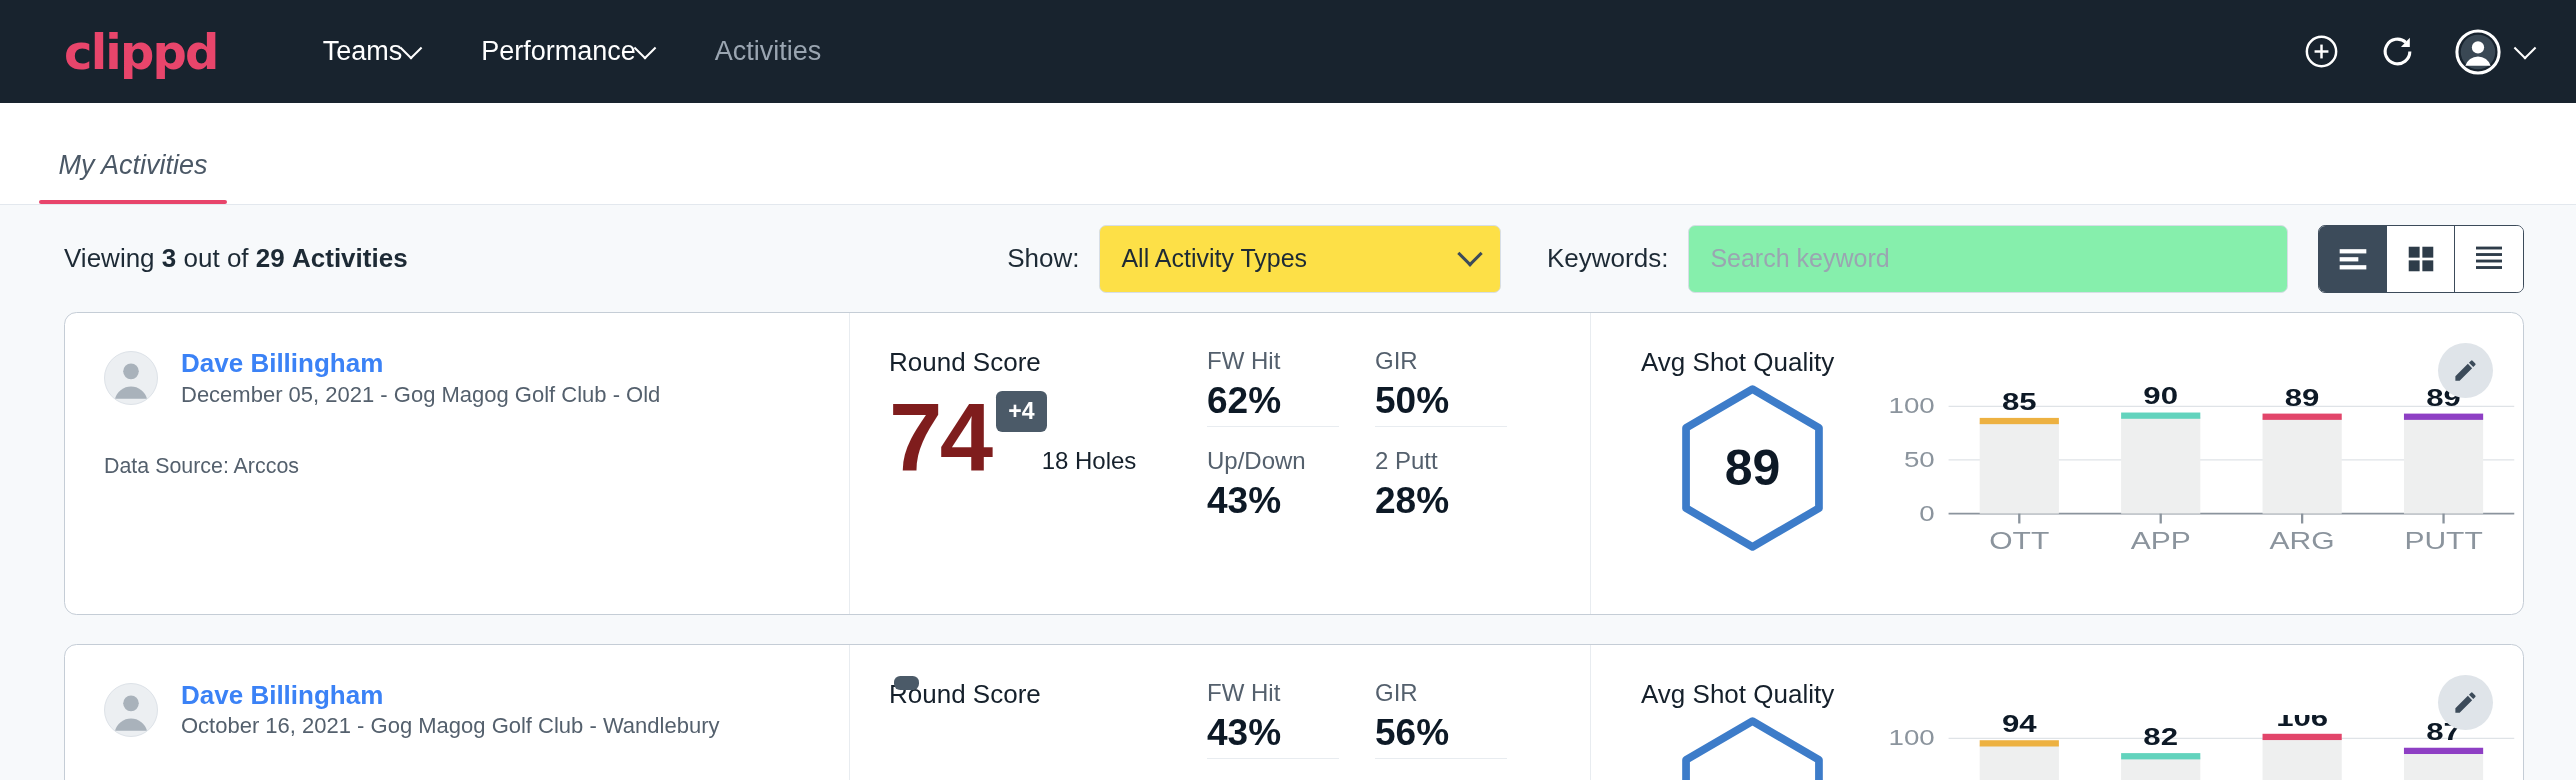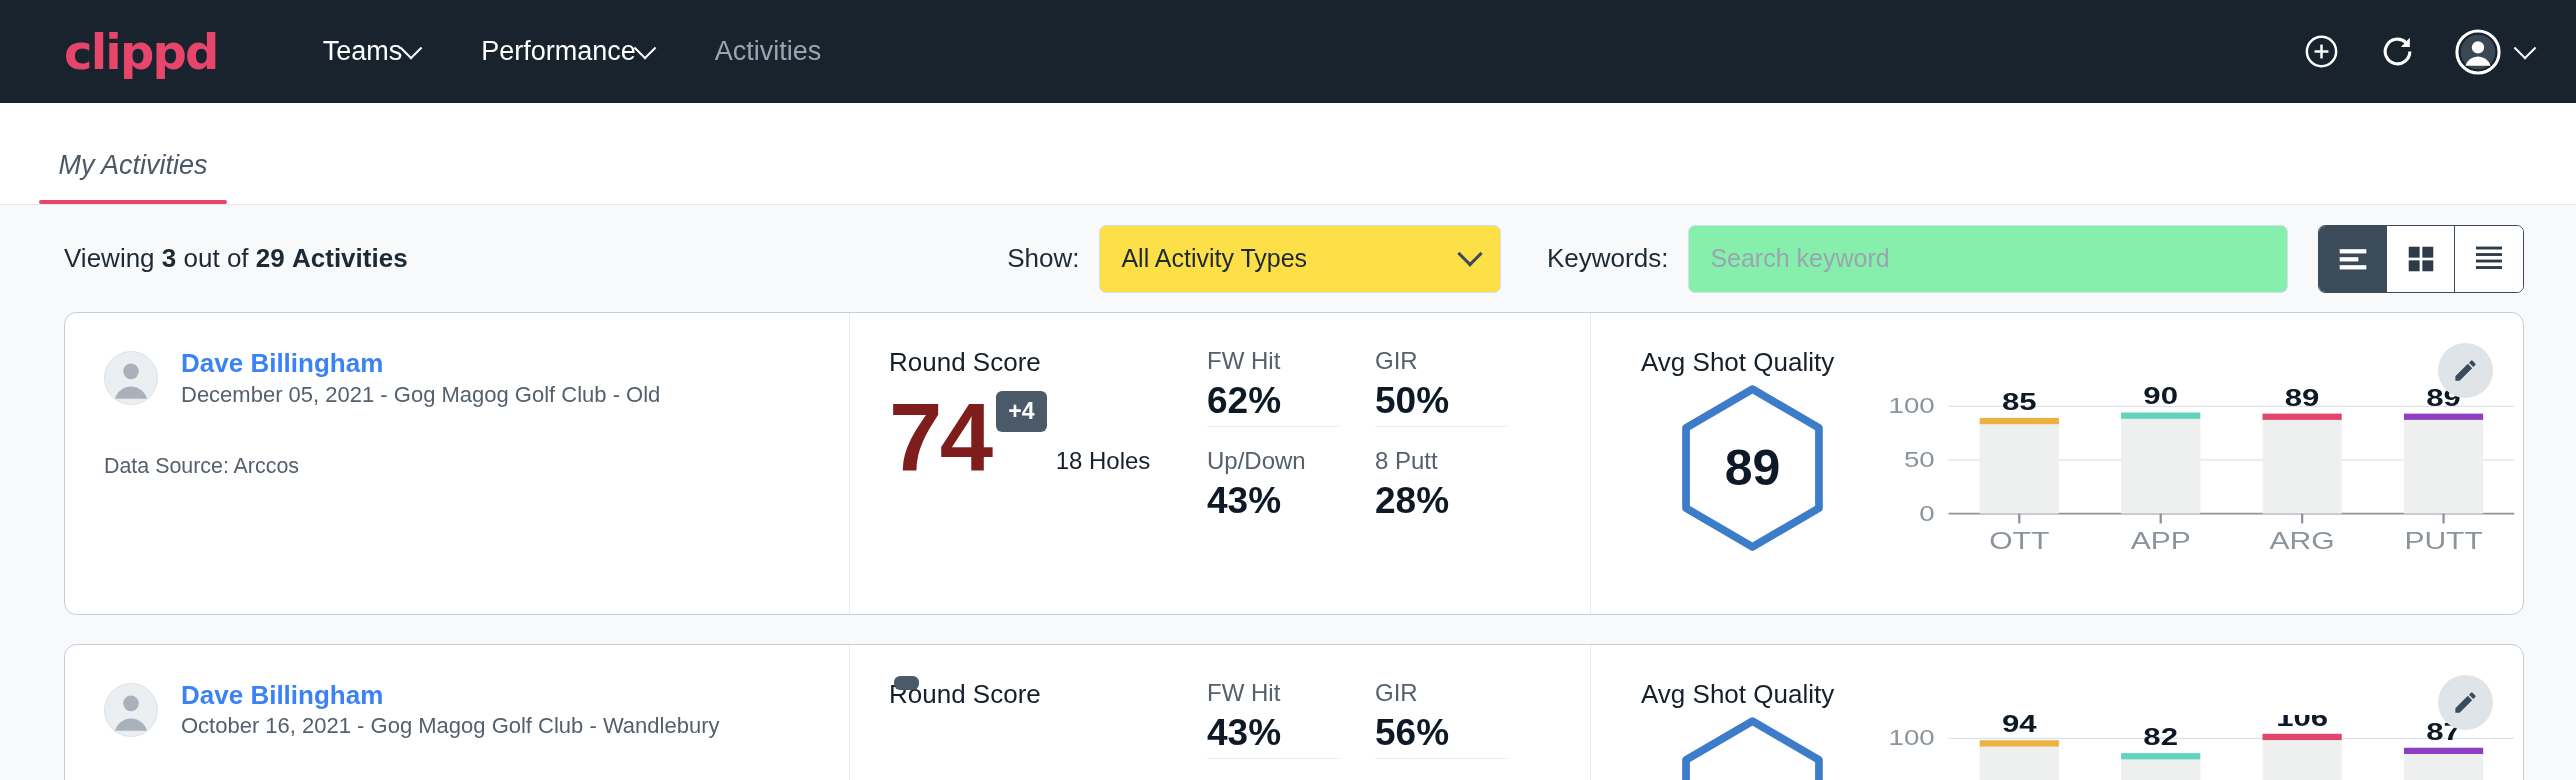--- a/index.html
+++ b/index.html
@@ -217,21 +217,21 @@
     background: #4b5a68;
     color: #fff;
     font-size: 23px;
     font-weight: 700;
     border-radius: 6.2px;
     padding: 7.1px 12.5px;
     position: relative;
     top: -50px;
     left: 5.4px;
   }
-  .holes { font-size: 24px; color: #15202b; margin-left: 14px; padding-bottom: 7.1px; }
+  .holes { font-size: 24px; color: #15202b; margin-left: 0; padding-bottom: 7.1px; }
 
   .col-stats {
     width: 384px;
     padding: 34px 0 0 0;
     display: grid;
     grid-template-columns: 132px 132px;
     column-gap: 36px;
     align-content: start;
     border-right: 0.9px solid #e8ecf0;
     margin-right: 0;
@@ -408,21 +408,21 @@
       </div>
       <div class="stat-cell bordered">
         <div class="stat-label">GIR</div>
         <div class="stat-val">50%</div>
       </div>
       <div class="stat-cell second">
         <div class="stat-label">Up/Down</div>
         <div class="stat-val">43%</div>
       </div>
       <div class="stat-cell second">
-        <div class="stat-label">8 Putt</div>
+        <div class="stat-label">2 Putt</div>
         <div class="stat-val">28%</div>
       </div>
     </div>
 
     <div class="col-quality">
       <div class="sec-label">Avg Shot Quality</div>
       <div class="quality-body">
         <div class="hexwrap">
           <div class="hex">
             <svg width="155" height="170" viewBox="0 0 100 110">

